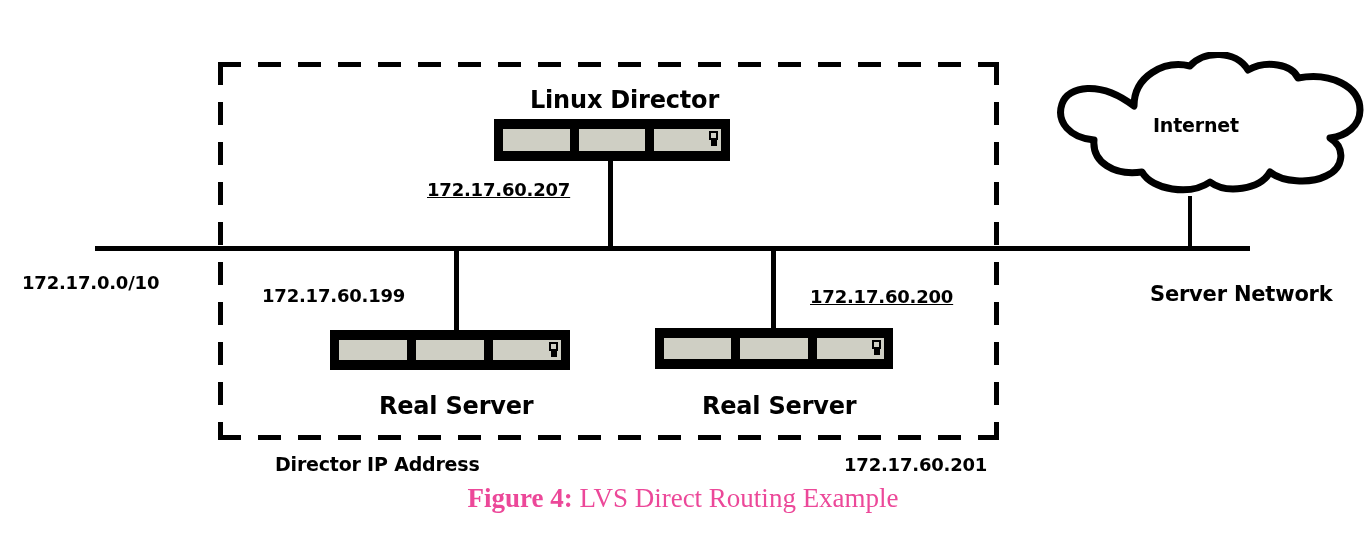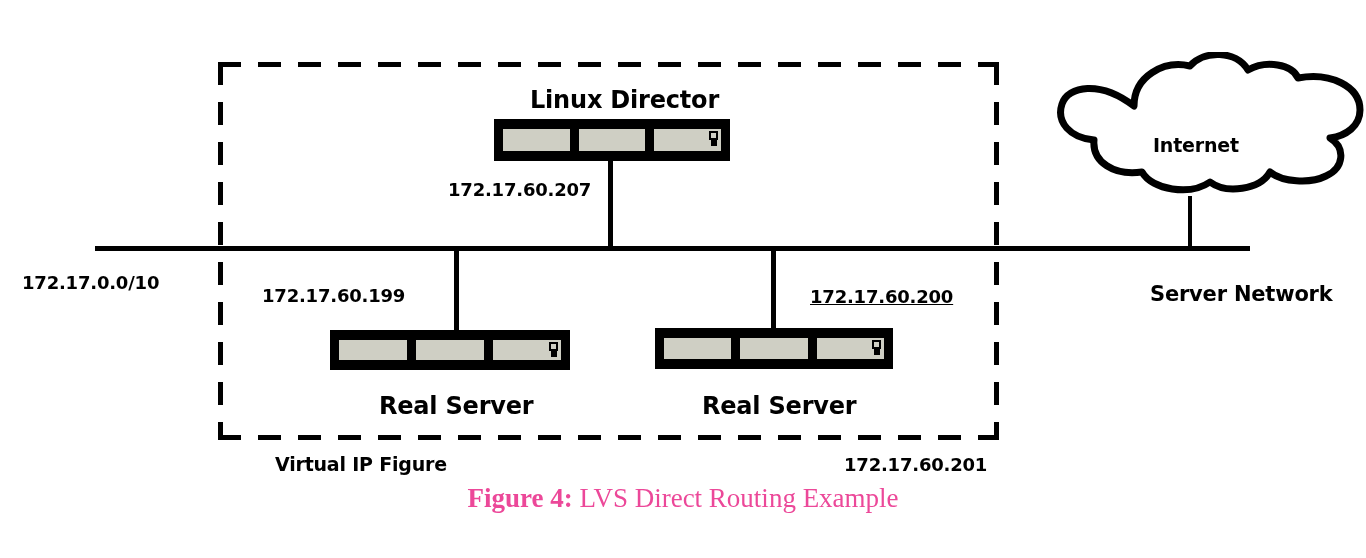--- a/index.html
+++ b/index.html
@@ -151,21 +151,21 @@
   <div class="lbl lbl-node" style="left:530px; top:88px;">Linux Director</div>
 
   <div class="server" style="left:494px; top:119px; width:236px; height:42px;">
     <div class="bay"></div>
     <div class="bay"></div>
     <div class="bay last">
       <span class="latch"></span>
     </div>
   </div>
 
-  <div class="lbl lbl-ip" style="left:448px; top:181px;">172.17.60.207</div>
+  <div class="lbl lbl-ip" style="left:427px; top:181px;text-decoration:underline;">172.17.60.207</div>
 
   <div class="lbl lbl-ip" style="left:262px; top:287px;text-align:right;">172.17.60.199</div>
 
   <div class="server" style="left:330px; top:330px; width:240px; height:40px;">
     <div class="bay"></div>
     <div class="bay"></div>
     <div class="bay last">
       <span class="latch"></span>
     </div>
   </div>
@@ -195,27 +195,27 @@
                C 316 96, 314 116, 296 124
                C 280 132, 252 130, 240 120
                C 230 138, 196 142, 180 130
                C 160 144, 122 138, 112 120
                C 84 124, 62 110, 64 88
                C 40 86, 26 70, 32 52
                C 38 34, 70 28, 104 54 Z" fill="#ffffff" stroke="#000000" stroke-width="7" stroke-linejoin="round"></path>
     </svg>
   </div>
 
-  <div class="lbl lbl-cloud" style="left:1153px; top:136px;">Internet</div>
+  <div class="lbl lbl-cloud" style="left:1153px; top:116px;">Internet</div>
 
   <div class="lbl lbl-ip" style="left:22px; top:274px;">172.17.0.0/10</div>
 
   <div class="lbl lbl-net" style="left:1150px; top:284px;">Server Network</div>
 
-  <div class="lbl lbl-vip" style="left:275px; top:455px;">Virtual IP Figure</div>
+  <div class="lbl lbl-vip" style="left:275px; top:455px;">Director IP Address</div>
 
   <div class="lbl lbl-ip" style="left:844px; top:456px;">172.17.60.201</div>
 
 </div>
 
 <div id="caption">
   <span class="cap-bold">Figure 4:</span><span> LVS Direct Routing Example</span>
 </div>
 
 </body></html>

